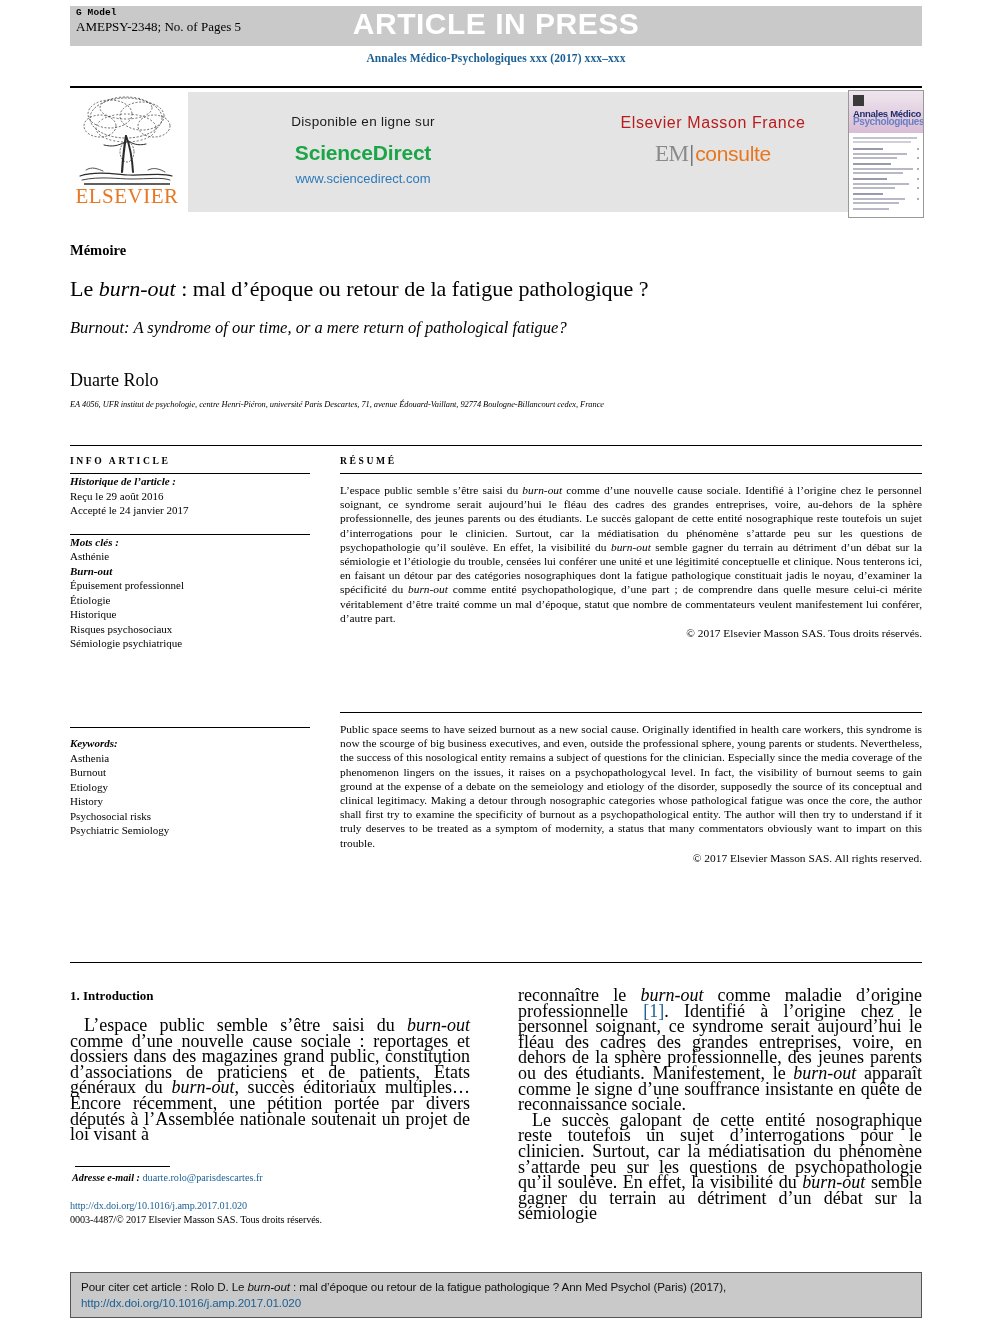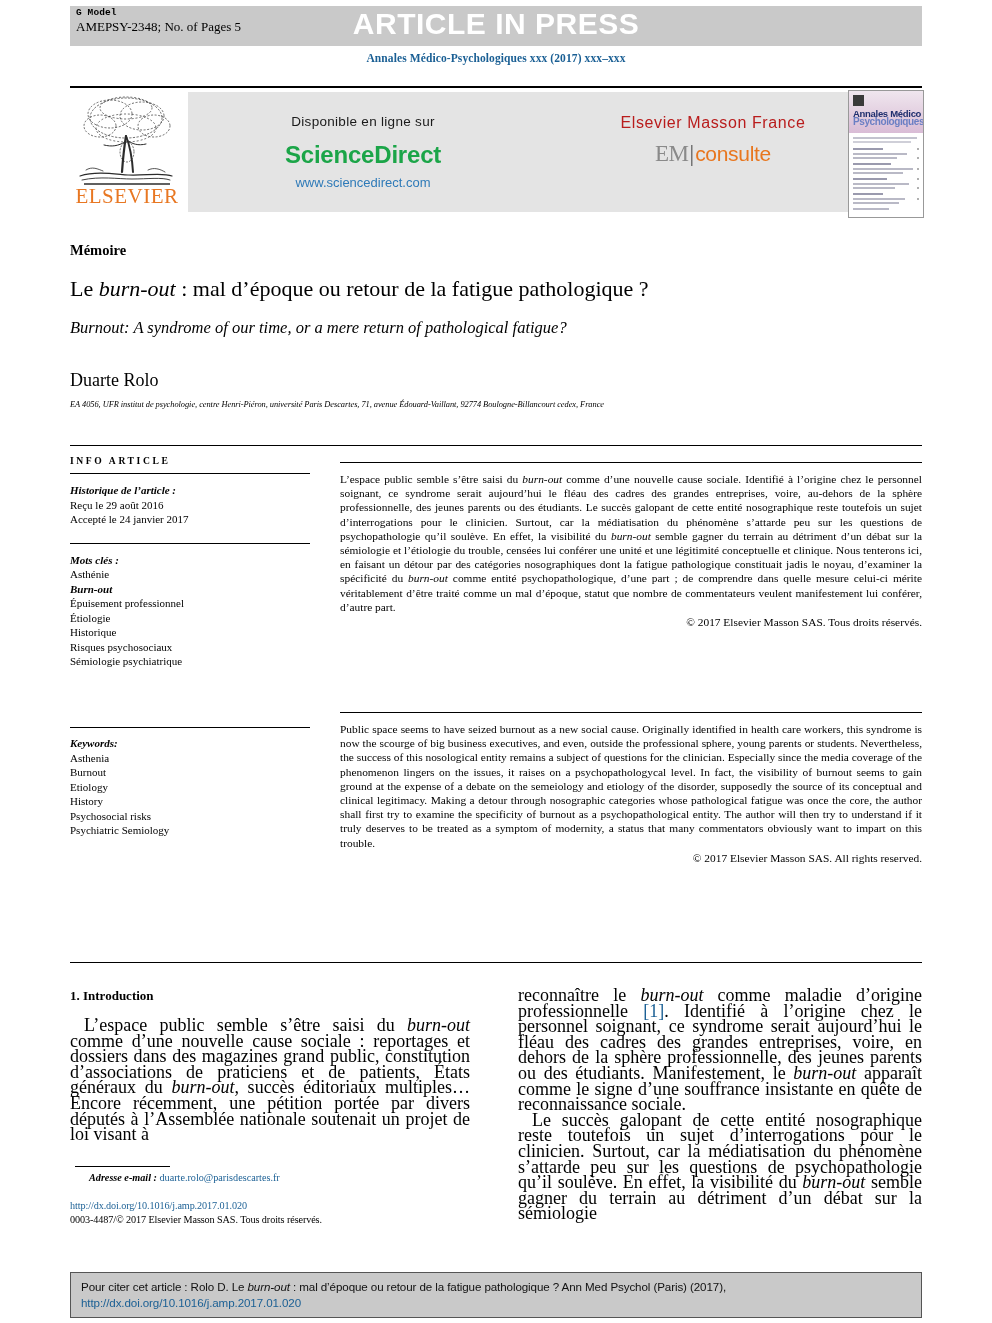--- a/index.html
+++ b/index.html
@@ -62,21 +62,21 @@
     text-align:center;
   }
   .sd-avail{
     margin-top:22px;
     font-family:"Liberation Sans", sans-serif;
     font-size:13.5px;color:#1a1a1a;letter-spacing:0.3px;
   }
   .sd-name{
     margin-top:12px;
     font-family:"Liberation Sans", sans-serif;
-    font-size:24px;font-weight:bold;color:#1BA548;letter-spacing:-0.2px;
+    font-size:21px;font-weight:bold;color:#1BA548;letter-spacing:-0.2px;
   }
   .sd-url{
     margin-top:6px;
     font-family:"Liberation Sans", sans-serif;
     font-size:13px;color:#2E7AB8;
   }
   .em-block{
     position:absolute;left:350px;top:0px;width:350px;height:120px;
     text-align:center;
   }
@@ -172,21 +172,21 @@
     position:absolute;left:340px;top:455px;width:582px;
   }
   .sec-head{
     font-family:"Liberation Serif", serif;
     font-size:9.6px;font-weight:bold;letter-spacing:2.6px;
     text-transform:uppercase;
   }
   .hr-thin{border-top:1px solid #000;margin-top:7px;}
   .hr-thin2{border-top:1px solid #000;margin-top:16px;}
 
-  .info-group{margin-top:9px;}
+  .info-group{}
   .info-label{
     font-family:"Liberation Serif", serif;
     font-size:11px;font-style:italic;font-weight:bold;line-height:14.5px;
   }
   .info-line{
     font-family:"Liberation Serif", serif;
     font-size:11px;line-height:14.5px;
   }
   .kw-item{
     font-family:"Liberation Serif", serif;
@@ -234,21 +234,21 @@
   .para.cont{text-indent:0;}
   .para i{font-style:italic;}
   .ref-link{color:#1a5f94;}
 
   
   .fn-rule{
     position:absolute;left:75px;top:1166px;width:95px;
     border-top:1.4px solid #000;
   }
   .fn-mail{
-    position:absolute;left:89px;top:1172px;
+    position:absolute;left:72px;top:1172px;
     font-family:"Liberation Serif", serif;
     font-size:10.2px;
   }
   .fn-mail .lbl{font-style:italic;font-weight:bold;}
   .fn-mail .addr{color:#1a5f94;}
   .doi-line{
     position:absolute;left:70px;top:1200px;
     font-family:"Liberation Serif", serif;
     font-size:10.2px;color:#1a5f94;letter-spacing:-0.1px;
   }
@@ -395,20 +395,21 @@
       <div class="kw-item">Asthenia</div>
       <div class="kw-item">Burnout</div>
       <div class="kw-item">Etiology</div>
       <div class="kw-item">History</div>
       <div class="kw-item">Psychosocial risks</div>
       <div class="kw-item">Psychiatric Semiology</div>
     </div>
   </div>
 
   <div class="col-right">
+    <div class="sec-head">RÉSUMÉ</div>
     <div class="hr-thin"></div>
     <div class="abs-body"><span>L’espace public semble s’être saisi du </span><i>burn-out</i><span> comme d’une nouvelle cause sociale. Identifié à l’origine chez le personnel soignant, ce syndrome serait aujourd’hui le fléau des cadres des grandes entreprises, voire, au-dehors de la sphère professionnelle, des jeunes parents ou des étudiants. Le succès galopant de cette entité nosographique reste toutefois un sujet d’interrogations pour le clinicien. Surtout, car la médiatisation du phénomène s’attarde peu sur les questions de psychopathologie qu’il soulève. En effet, la visibilité du </span><i>burn-out</i><span> semble gagner du terrain au détriment d’un débat sur la sémiologie et l’étiologie du trouble, censées lui conférer une unité et une légitimité conceptuelle et clinique. Nous tenterons ici, en faisant un détour par des catégories nosographiques dont la fatigue pathologique constituait jadis le noyau, d’examiner la spécificité du </span><i>burn-out</i><span> comme entité psychopathologique, d’une part ; de comprendre dans quelle mesure celui-ci mérite véritablement d’être traité comme un mal d’époque, statut que nombre de commentateurs veulent manifestement lui conférer, d’autre part.</span></div>
     <div class="copyright">© 2017 Elsevier Masson SAS. Tous droits réservés.</div>
   </div>
 
   <div class="abstract-block">
     <div class="hr-thin"></div>
     <div class="abs-body">Public space seems to have seized burnout as a new social cause. Originally identified in health care workers, this syndrome is now the scourge of big business executives, and even, outside the professional sphere, young parents or students. Nevertheless, the success of this nosological entity remains a subject of questions for the clinician. Especially since the media coverage of the phenomenon lingers on the issues, it raises on a psychopathologycal level. In fact, the visibility of burnout seems to gain ground at the expense of a debate on the semeiology and etiology of the disorder, supposedly the source of its conceptual and clinical legitimacy. Making a detour through nosographic categories whose pathological fatigue was once the core, the author shall first try to examine the specificity of burnout as a psychopathological entity. The author will then try to understand if it truly deserves to be treated as a symptom of modernity, a status that many commentators obviously want to impart on this trouble.</div>
     <div class="copyright">© 2017 Elsevier Masson SAS. All rights reserved.</div>
   </div>

